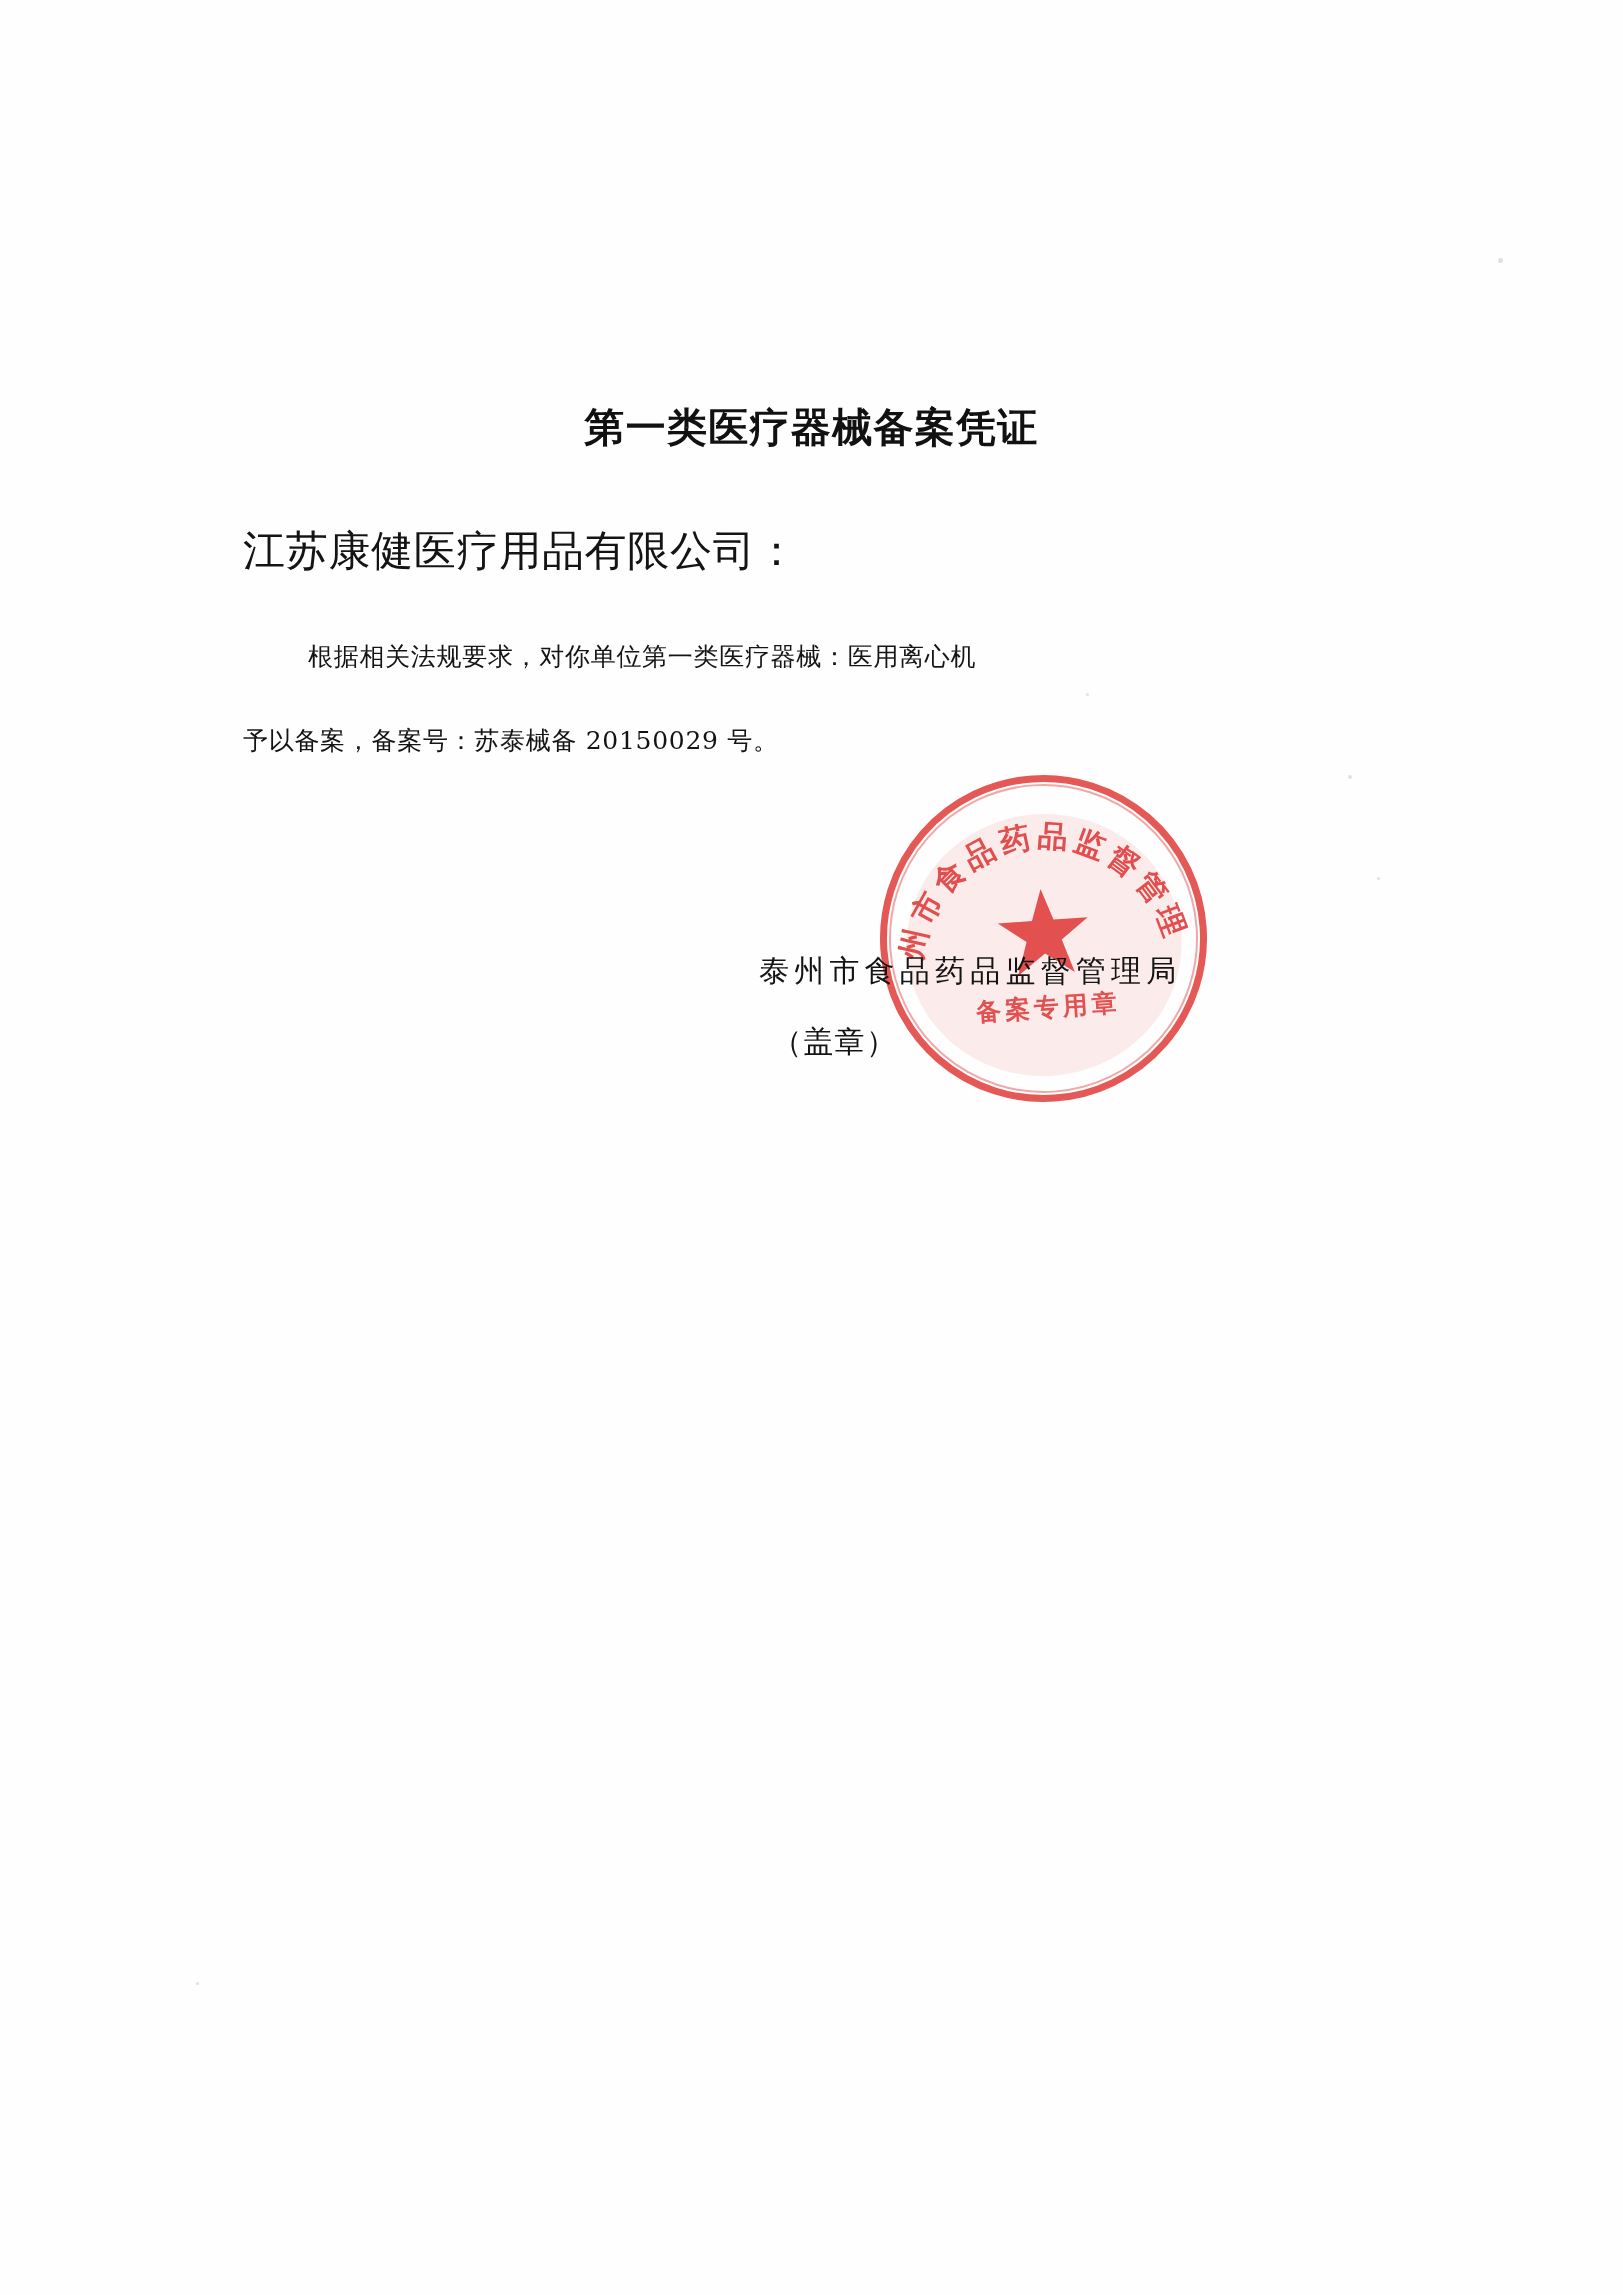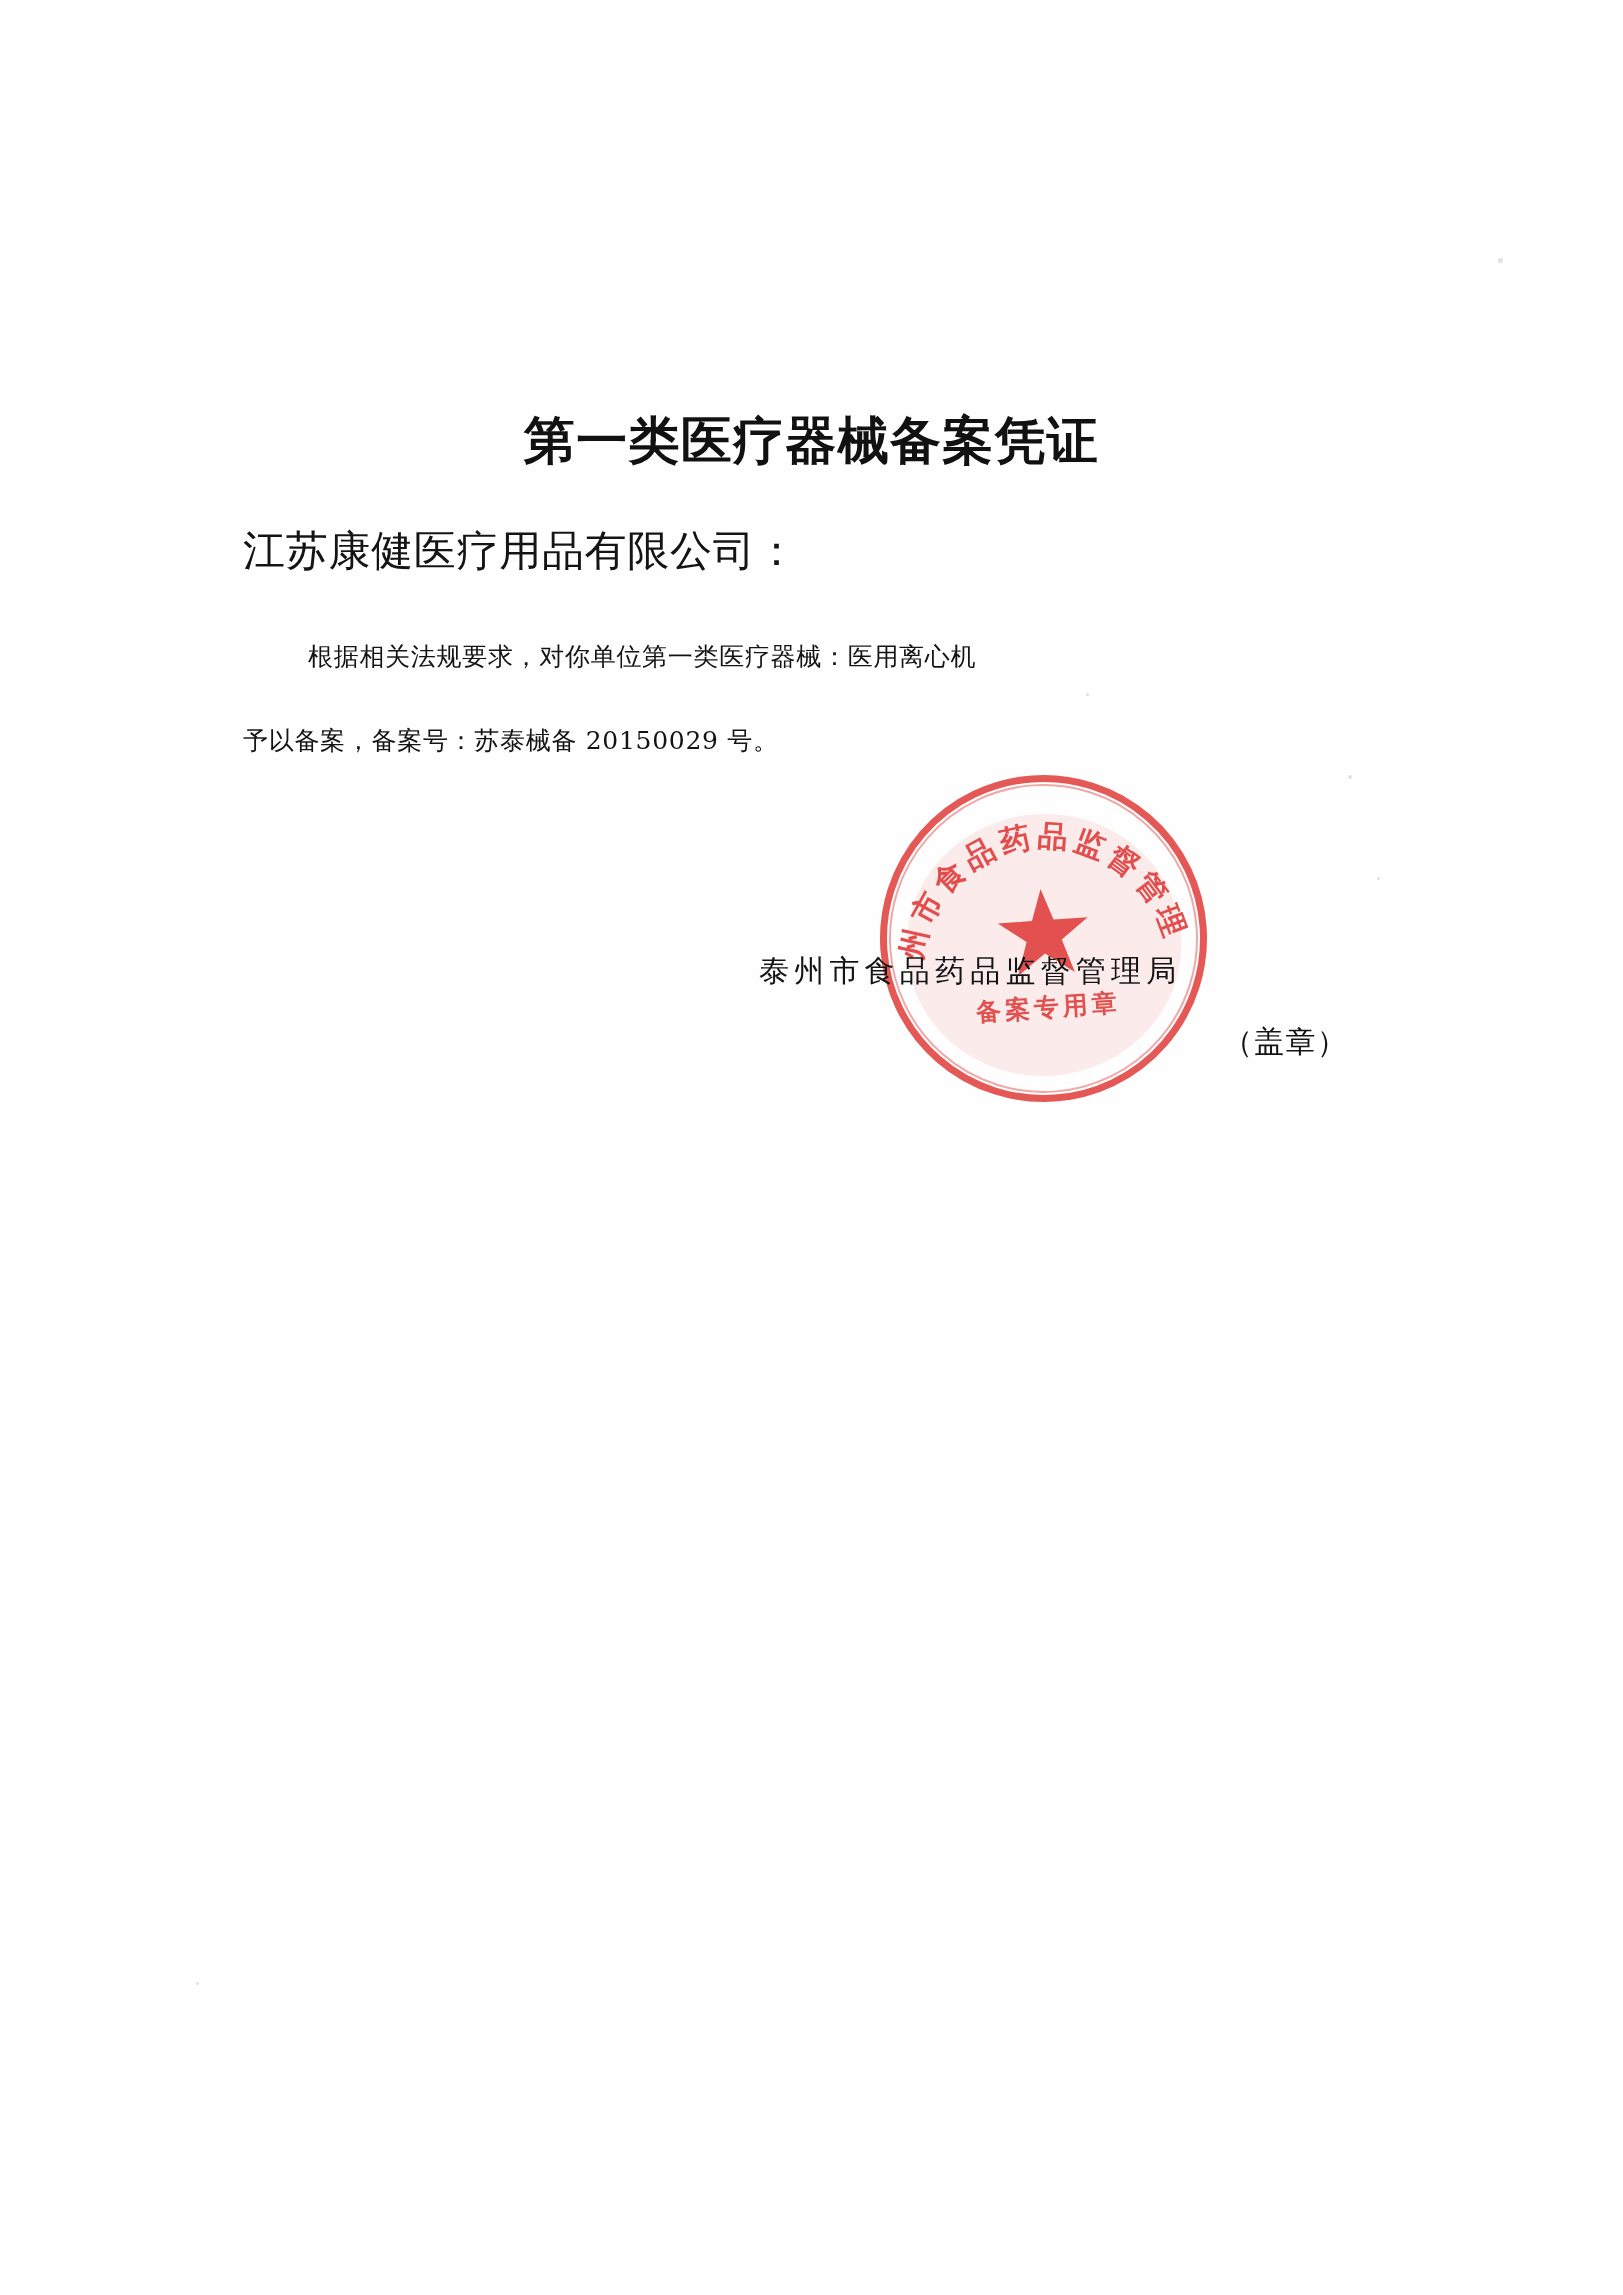--- a/index.html
+++ b/index.html
@@ -32,21 +32,21 @@
     border-radius: 50%;
     opacity: .55;
   }
 
   .doc-title {
     position: absolute;
     left: 0;
     top: 373px;
     width: 1623px;
     text-align: center;
-    font-size: 51px;
+    font-size: 40px;
     font-weight: bold;
     letter-spacing: 1.3px;
     font-family: "DejaVu Serif", "Liberation Serif", serif;
     color: #111;
   }
 
   .addressee {
     position: absolute;
     left: 243px;
     top: 523px;
@@ -85,21 +85,20 @@
   }
   .sign-org {
     display: block;
     white-space: nowrap;
     letter-spacing: 5.2px;
   }
   .sign-seal-note {
     display: block;
     margin-left: 13px;
     letter-spacing: 1.3px;
-    text-align: right;
   }
   .sign-date {
     display: block;
     margin-left: 11.8px;
     letter-spacing: 2.6px;
     white-space: nowrap;
   }
 
   
   .seal {

